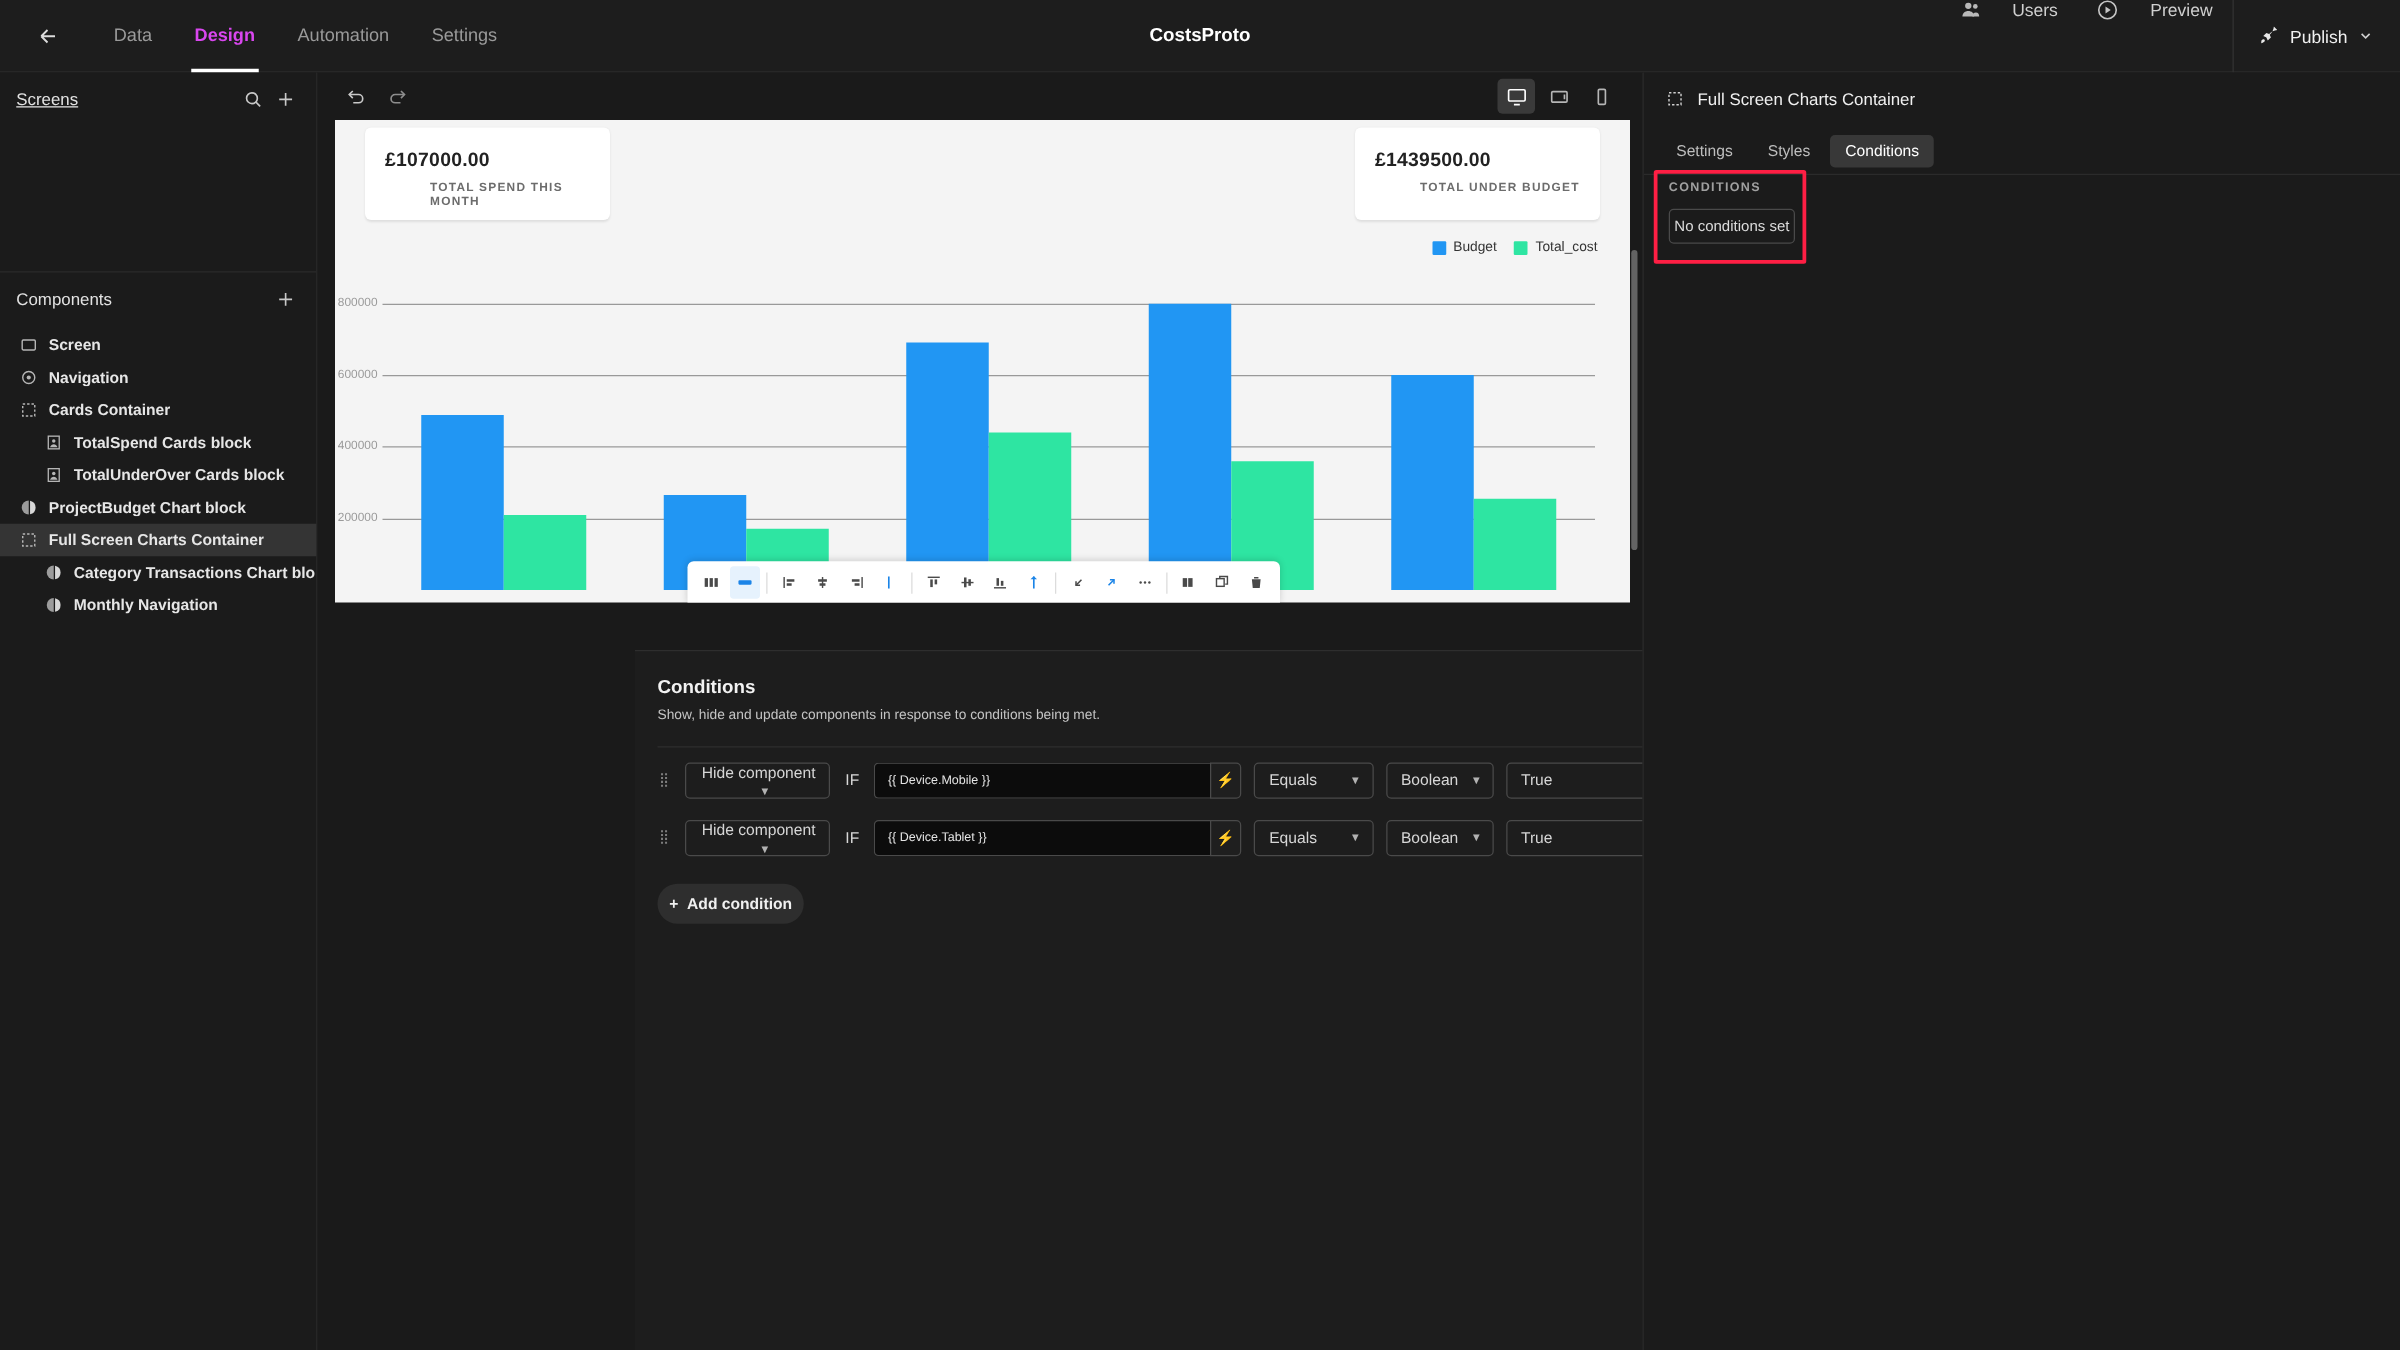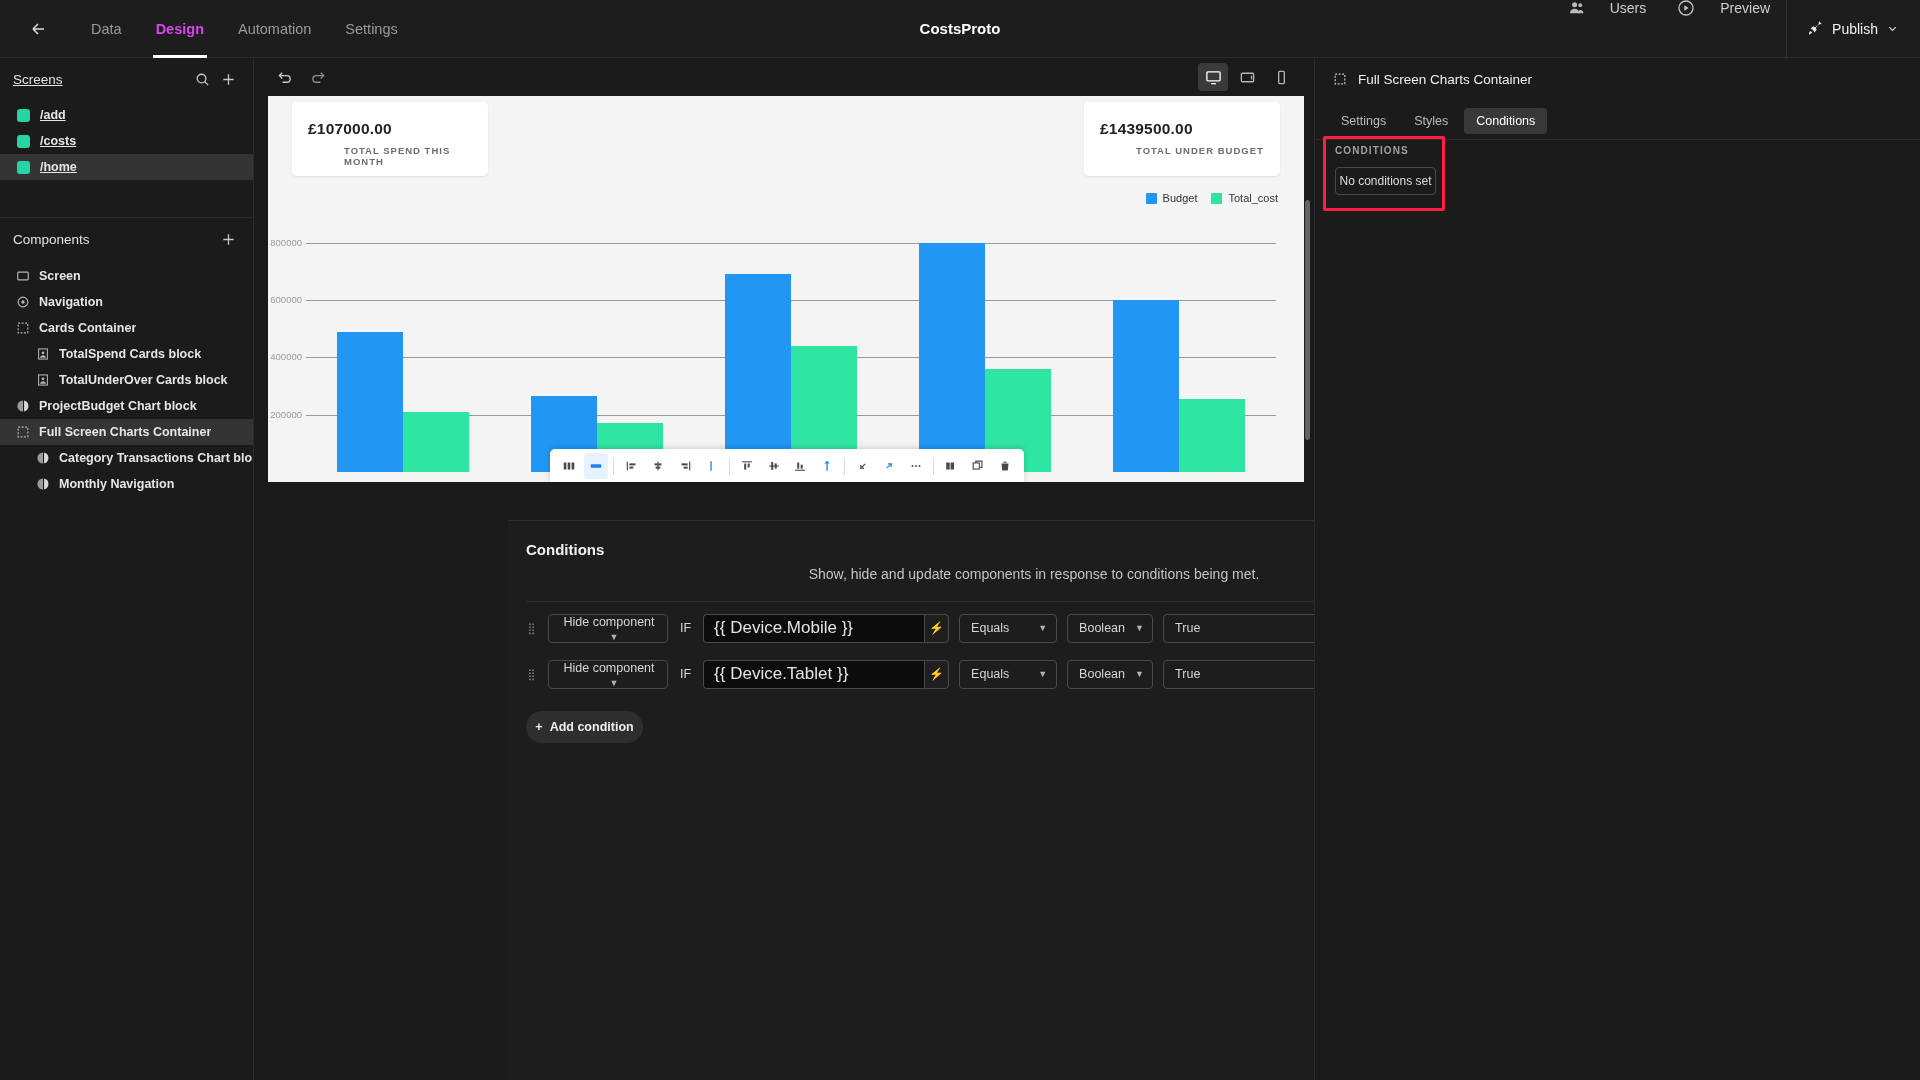--- a/index.html
+++ b/index.html
@@ -174,21 +174,21 @@
     background: #636363; border-radius: 3px;
   }
 
   
   .drawer {
     position: absolute; top: 462px; left: 254px; width: 1060px; height: 618px;
     background: #1d1d1d; border-top: 1px solid #2e2e2e;
   }
   .drawer-head { padding: 20px 26px 0 18px; position: relative; }
   .drawer-title { font-size: 15px; font-weight: bold; color: #f2f2f2; }
-  .drawer-sub { font-size: 14px; color: #c4c4c4; margin-top: 8px; text-align: center; }
+  .drawer-sub { font-size: 11px; color: #c4c4c4; margin-top: 8px; }
   .drawer-actions {
     position: absolute; right: 16px; top: 20px; display: flex; gap: 12px; align-items: center;
   }
   .btn {
     height: 29px; min-width: 58px; border-radius: 15px; display: flex;
     align-items: center; justify-content: center; font-size: 12.5px;
     cursor: pointer; padding: 0 20px;
   }
   .btn-cancel { background: #ffffff; color: #1d1d1d; font-weight: bold; }
   .btn-save { background: #2196f3; color: #ffffff; font-weight: bold; }
@@ -206,23 +206,23 @@
     height: 29px; border: 1px solid #4a4a4a; border-radius: 4px;
     background: transparent; display: flex; align-items: center;
     padding: 0 9px 0 11px; font-size: 12.5px; color: #d6d6d6; cursor: pointer;
     justify-content: space-between;
   }
   .sel .chev { color: #b2b2b2; font-size: 9px; margin-left: 10px; }
   .sel-action { width: 120px; flex-direction: column; }
   .if-label { font-size: 12.5px; color: #d8d8d8; padding: 0 2px; }
   .binding-wrap { display: flex; align-items: stretch; }
   .binding-input {
-    width: 221px; height: 29px; background: #0c0c0c;
+    width: 269px; height: 29px; background: #0c0c0c;
     border: 1px solid #4a4a4a; border-right: none;
-    border-radius: 4px 0 0 4px; color: #e4e4e4; font-size: 17px;
+    border-radius: 4px 0 0 4px; color: #e4e4e4; font-size: 10px;
     padding: 0 10px; font-family: "Liberation Sans", sans-serif;
     display: flex; align-items: center;
   }
   .binding-btn {
     width: 25px; height: 29px; border: 1px solid #4a4a4a; border-radius: 0 4px 4px 0;
     background: #1f1f1f; display: flex; align-items: center; justify-content: center;
     color: #f0f0f0; cursor: pointer; font-size: 12px;
   }
   .sel-op { width: 98px; }
   .sel-type { width: 86px; }
@@ -338,34 +338,20 @@
             <circle cx="7" cy="7" r="4.6"></circle>
               <path d="M10.4 10.4L14 14"></path>
           </svg>
         </span>
         <span class="act">
           <svg width="15" height="15" viewBox="0 0 16 16" fill="none" stroke="#c8c8c8" stroke-width="1.4">
             <path d="M8 2.5v11M2.5 8h11"></path>
           </svg>
         </span>
       </div>
-      <div class="screens-list">
-        <div class="screen-row">
-          <span class="screen-dot"></span>
-          <span>/add</span>
-        </div>
-        <div class="screen-row">
-          <span class="screen-dot"></span>
-          <span>/costs</span>
-        </div>
-        <div class="screen-row selected">
-          <span class="screen-dot"></span>
-          <span>/home</span>
-        </div>
-      </div>
     </div>
 
     <div class="panel-head">
       <span class="ttl">Components</span>
       <span class="act">
         <svg width="15" height="15" viewBox="0 0 16 16" fill="none" stroke="#c8c8c8" stroke-width="1.4">
           <path d="M8 2.5v11M2.5 8h11"></path>
         </svg>
       </span>
     </div>

